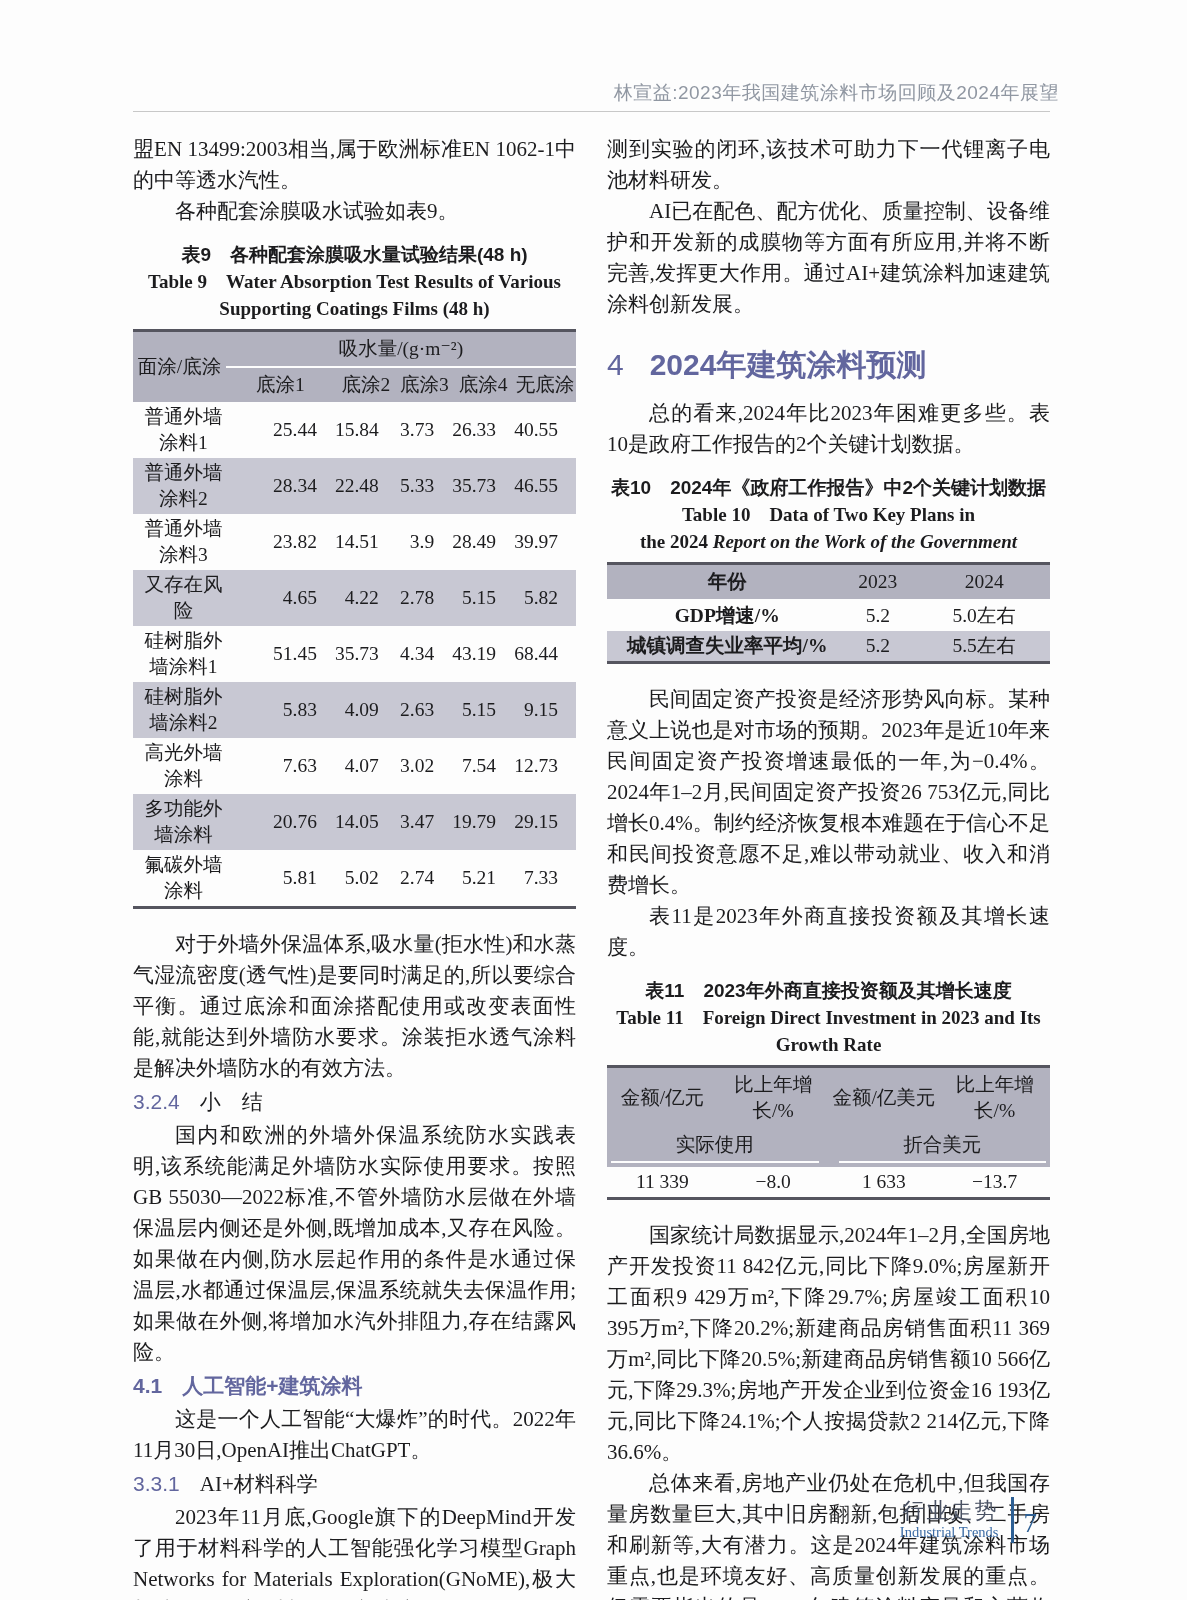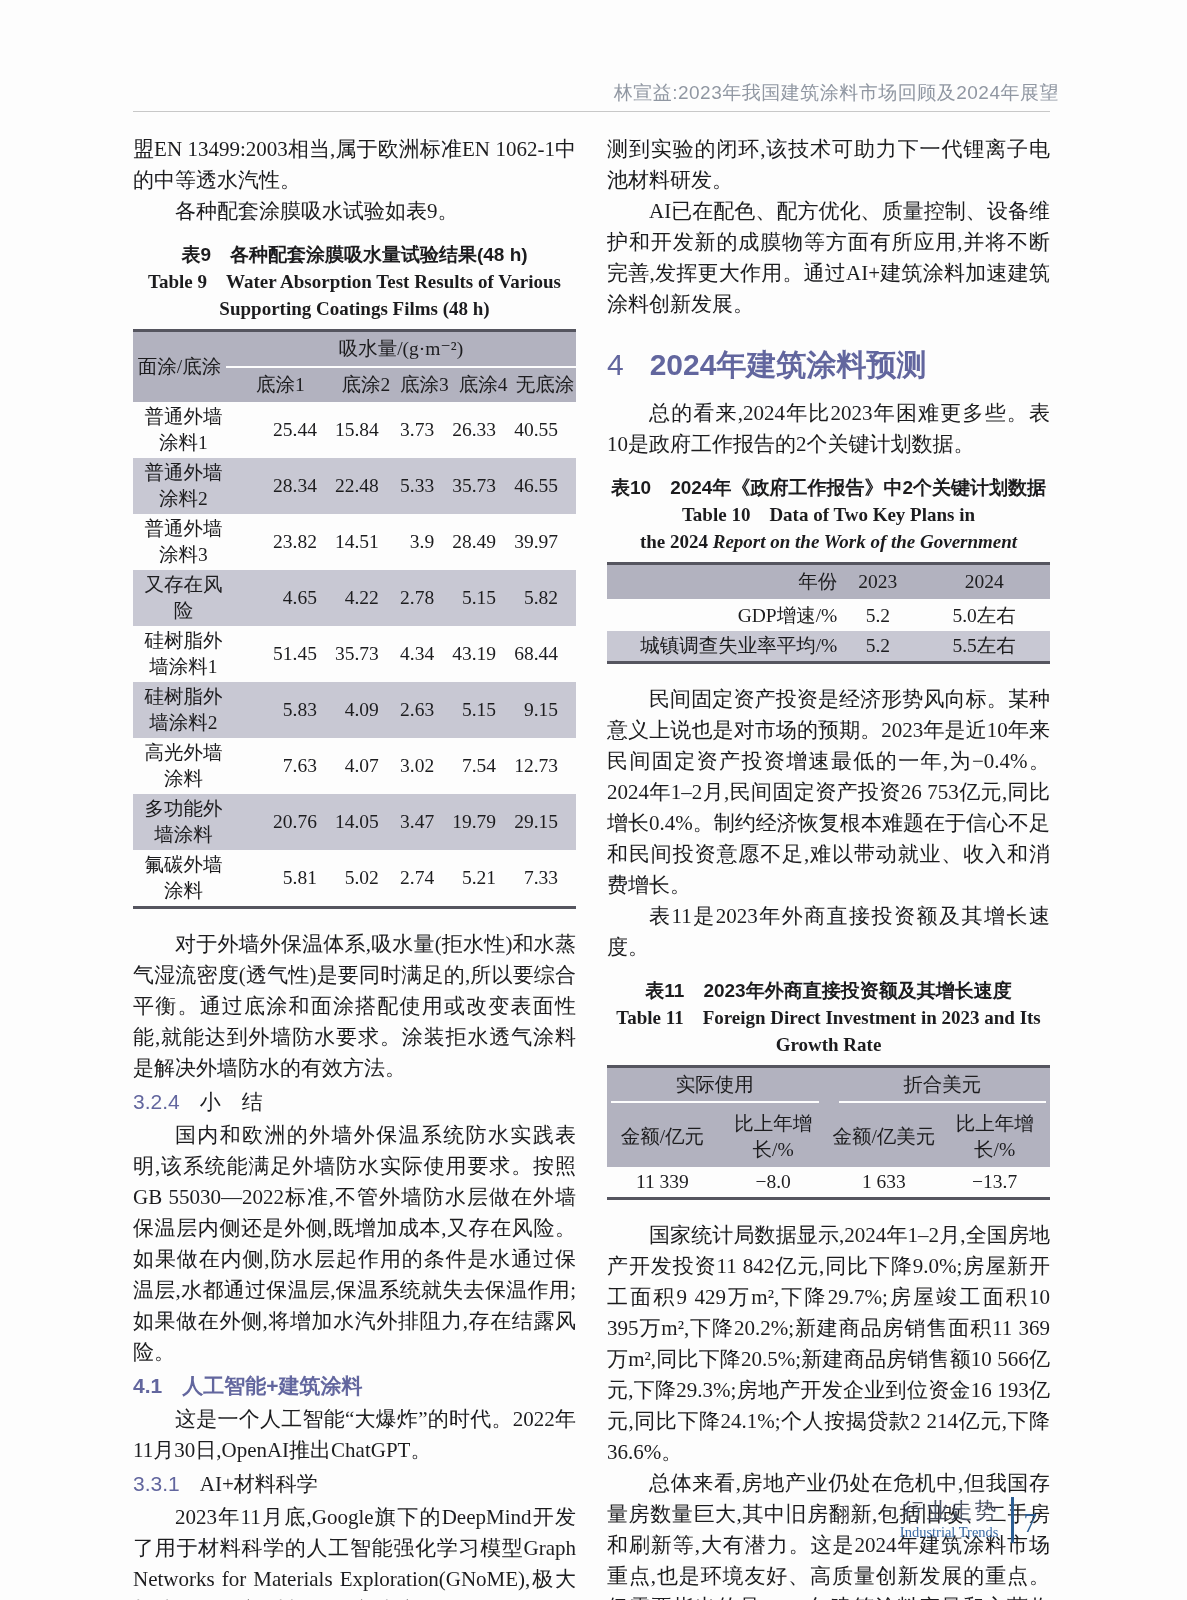--- a/index.html
+++ b/index.html
@@ -50,21 +50,21 @@
     line-height:26px; padding:4px 0; text-align:center; }
   .datatable td { line-height:26px; padding:2px 0; text-align:center; }
   .datatable tbody tr:nth-child(even) { background:var(--table-row-shade,#c8c8d3); }
 
   .t9 th:first-child { width:34%; }
   .t9 .t9-group { border-bottom:2px solid #fdfdfd; }
   .t9 td:first-child { text-align:center; padding-left:8px; }
   .t9 td:not(:first-child) { text-align:right; padding-right:18px; }
   .t9 .t9-sub { width:13.2%; }
 
-  .t10 th:first-child, .t10 td:first-child { width:52%; text-align:right; padding-left:10px; }
+  .t10 th:first-child, .t10 td:first-child { width:52%; text-align:center; padding-left:10px;font-weight:bold; }
   .t10 thead th { border-bottom:2px solid #fdfdfd; }
 
   .t11 th, .t11 td { width:25%; }
   .t11 .gline { display:block; border-bottom:2.5px solid #fdfdfd; padding-bottom:3px; }
   .t11 .gline-l { margin:0 10px 0 4px; }
   .t11 .gline-r { margin:0 4px 0 10px; }
   .t11 tbody tr { background:#fdfdfd !important; }
 
   
   .footer { position:absolute; top:1497px; right:150px; display:flex; align-items:center; }
@@ -242,33 +242,33 @@
 
     <div class="tablock">
       <div class="tcap">
         <div class="tcap-zh">表11　2023年外商直接投资额及其增长速度</div>
         <div class="tcap-en">Table 11　Foreign Direct Investment in 2023 and Its</div>
         <div class="tcap-en">Growth Rate</div>
       </div>
       <table class="datatable t11">
         <thead>
           <tr>
+            <th>金额/亿元</th>
+            <th>比上年增长/%</th>
+            <th>金额/亿美元</th>
+            <th>比上年增长/%</th>
+          </tr>
+          <tr>
             <th colspan="2">
                 <span class="gline gline-l">实际使用</span>
               </th>
             <th colspan="2">
                 <span class="gline gline-r">折合美元</span>
               </th>
           </tr>
-          <tr>
-            <th>金额/亿元</th>
-            <th>比上年增长/%</th>
-            <th>金额/亿美元</th>
-            <th>比上年增长/%</th>
-          </tr>
         </thead>
         <tbody>
             <tr>
               <td>11 339</td>
               <td>−8.0</td>
               <td>1 633</td>
               <td>−13.7</td>
             </tr>
           </tbody>
       </table>

